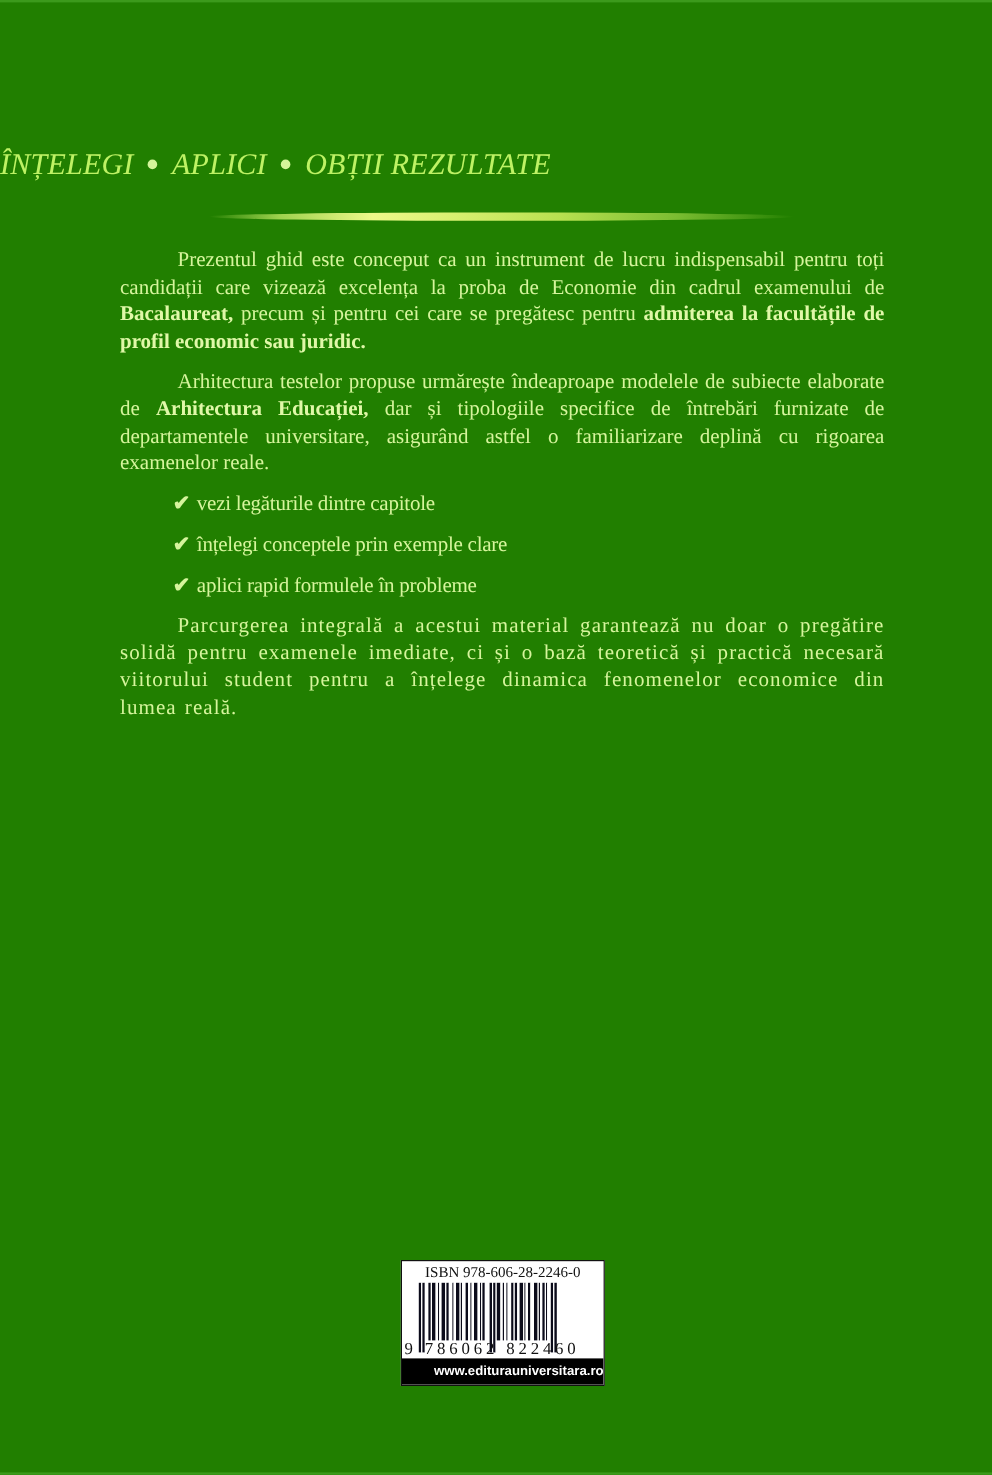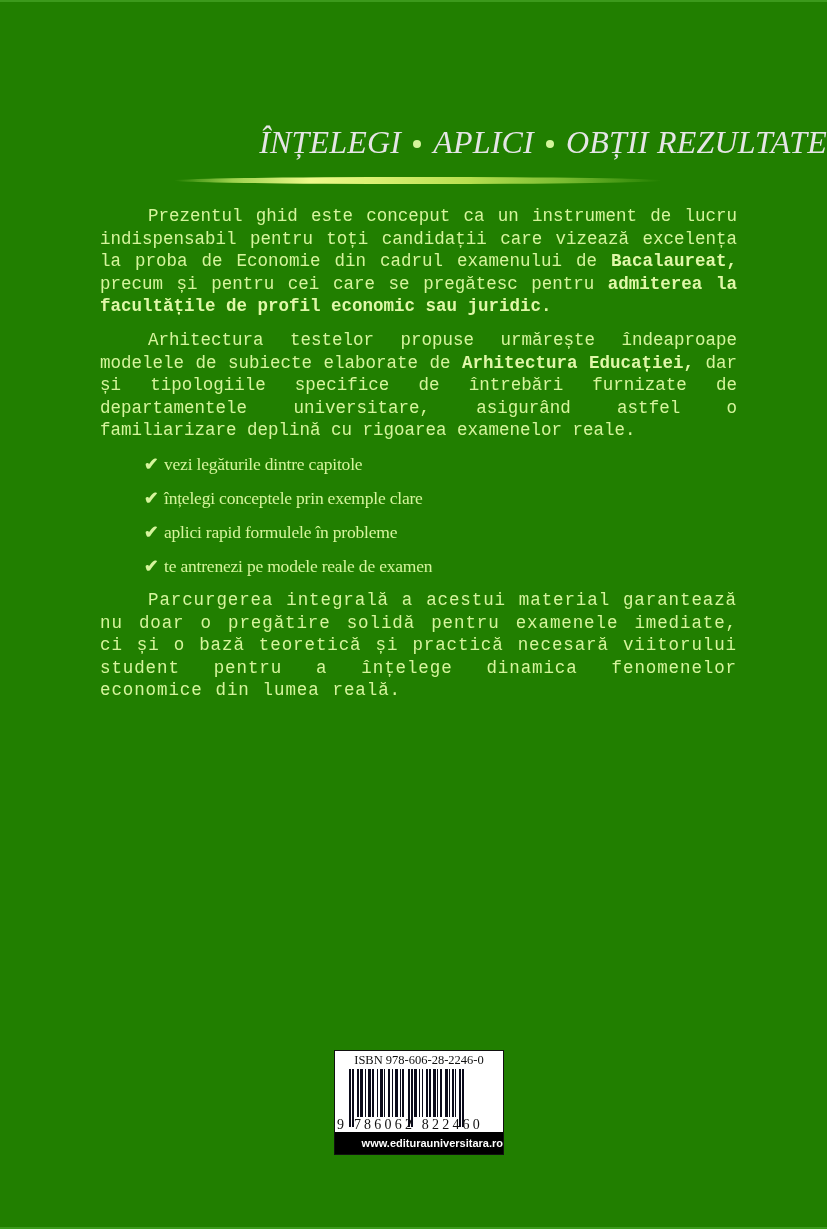--- a/index.html
+++ b/index.html
@@ -24,24 +24,24 @@
     position: absolute;
     left: 0; bottom: 0;
     width: 827px; height: 2px;
     background: #3c9a1c;
   }
   .tagline {
     position: absolute;
     left: 0;
     top: 124px;
     width: 827px;
-    text-align: right;
+    text-align: left;
     font-style: italic;
-    font-size: 32px;
-    color: #e5e5e5;
+    font-size: 25px;
+    color: #bef264;
     letter-spacing: 0.2px;
     white-space: nowrap;
   }
   .tagline .dot {
     display: inline-block;
     width: 8px; height: 8px;
     border-radius: 50%;
     background: #d4f59a;
     vertical-align: middle;
     margin: 0 12px;
@@ -69,21 +69,20 @@
     left: 100px;
     top: 205px;
     width: 637px;
     color: #d6f59c;
     font-size: 17.5px;
     line-height: 22.6px;
   }
   .content p {
     margin: 0 0 11px 0;
     text-align: justify;
-    font-family: Liberation Mono, monospace;
   }
   .content p.indent {
     text-indent: 48px;
   }
   .content p.wide {
     letter-spacing: 0.9px;
     word-spacing: 1.5px;
   }
   .content b {
     font-weight: bold;
@@ -191,21 +190,20 @@
 <div class="content">
   <p class="indent"><span>Prezentul ghid este conceput ca un instrument de lucru indispensabil pentru toți candidații care vizează excelența la proba de Economie din cadrul examenului de </span><b>Bacalaureat,</b><span> precum și pentru cei care se pregătesc pentru </span><b>admiterea la facultățile de profil economic sau juridic.</b></p>
 
   <p class="indent"><span>Arhitectura testelor propuse urmărește îndeaproape modelele de subiecte  elaborate de </span><b>Arhitectura Educației,</b><span> dar și tipologiile specifice de întrebări furnizate de departamentele universitare, asigurând astfel o familiarizare deplină cu rigoarea examenelor reale.</span></p>
 
 
   <ul class="checklist">
     <li><span class="check">✔</span><span>vezi legăturile dintre capitole</span></li>
     <li><span class="check">✔</span><span>înțelegi conceptele prin exemple clare</span></li>
     <li><span class="check">✔</span><span>aplici rapid formulele în probleme</span></li>
-    <li><span class="check">✔</span><span>te antrenezi pe modele reale de examen</span></li>
   </ul>
 
 
   <p class="indent wide">Parcurgerea integrală a acestui material garantează nu doar o pregătire solidă pentru examenele imediate, ci și o bază teoretică și practică necesară viitorului student pentru a înțelege dinamica fenomenelor economice din lumea reală.</p>
 </div>
 
 <div class="barcode-box">
   <div class="isbn-label">ISBN 978-606-28-2246-0</div>
   <div class="bars">
     <span class="b" style="width:2px"></span>

